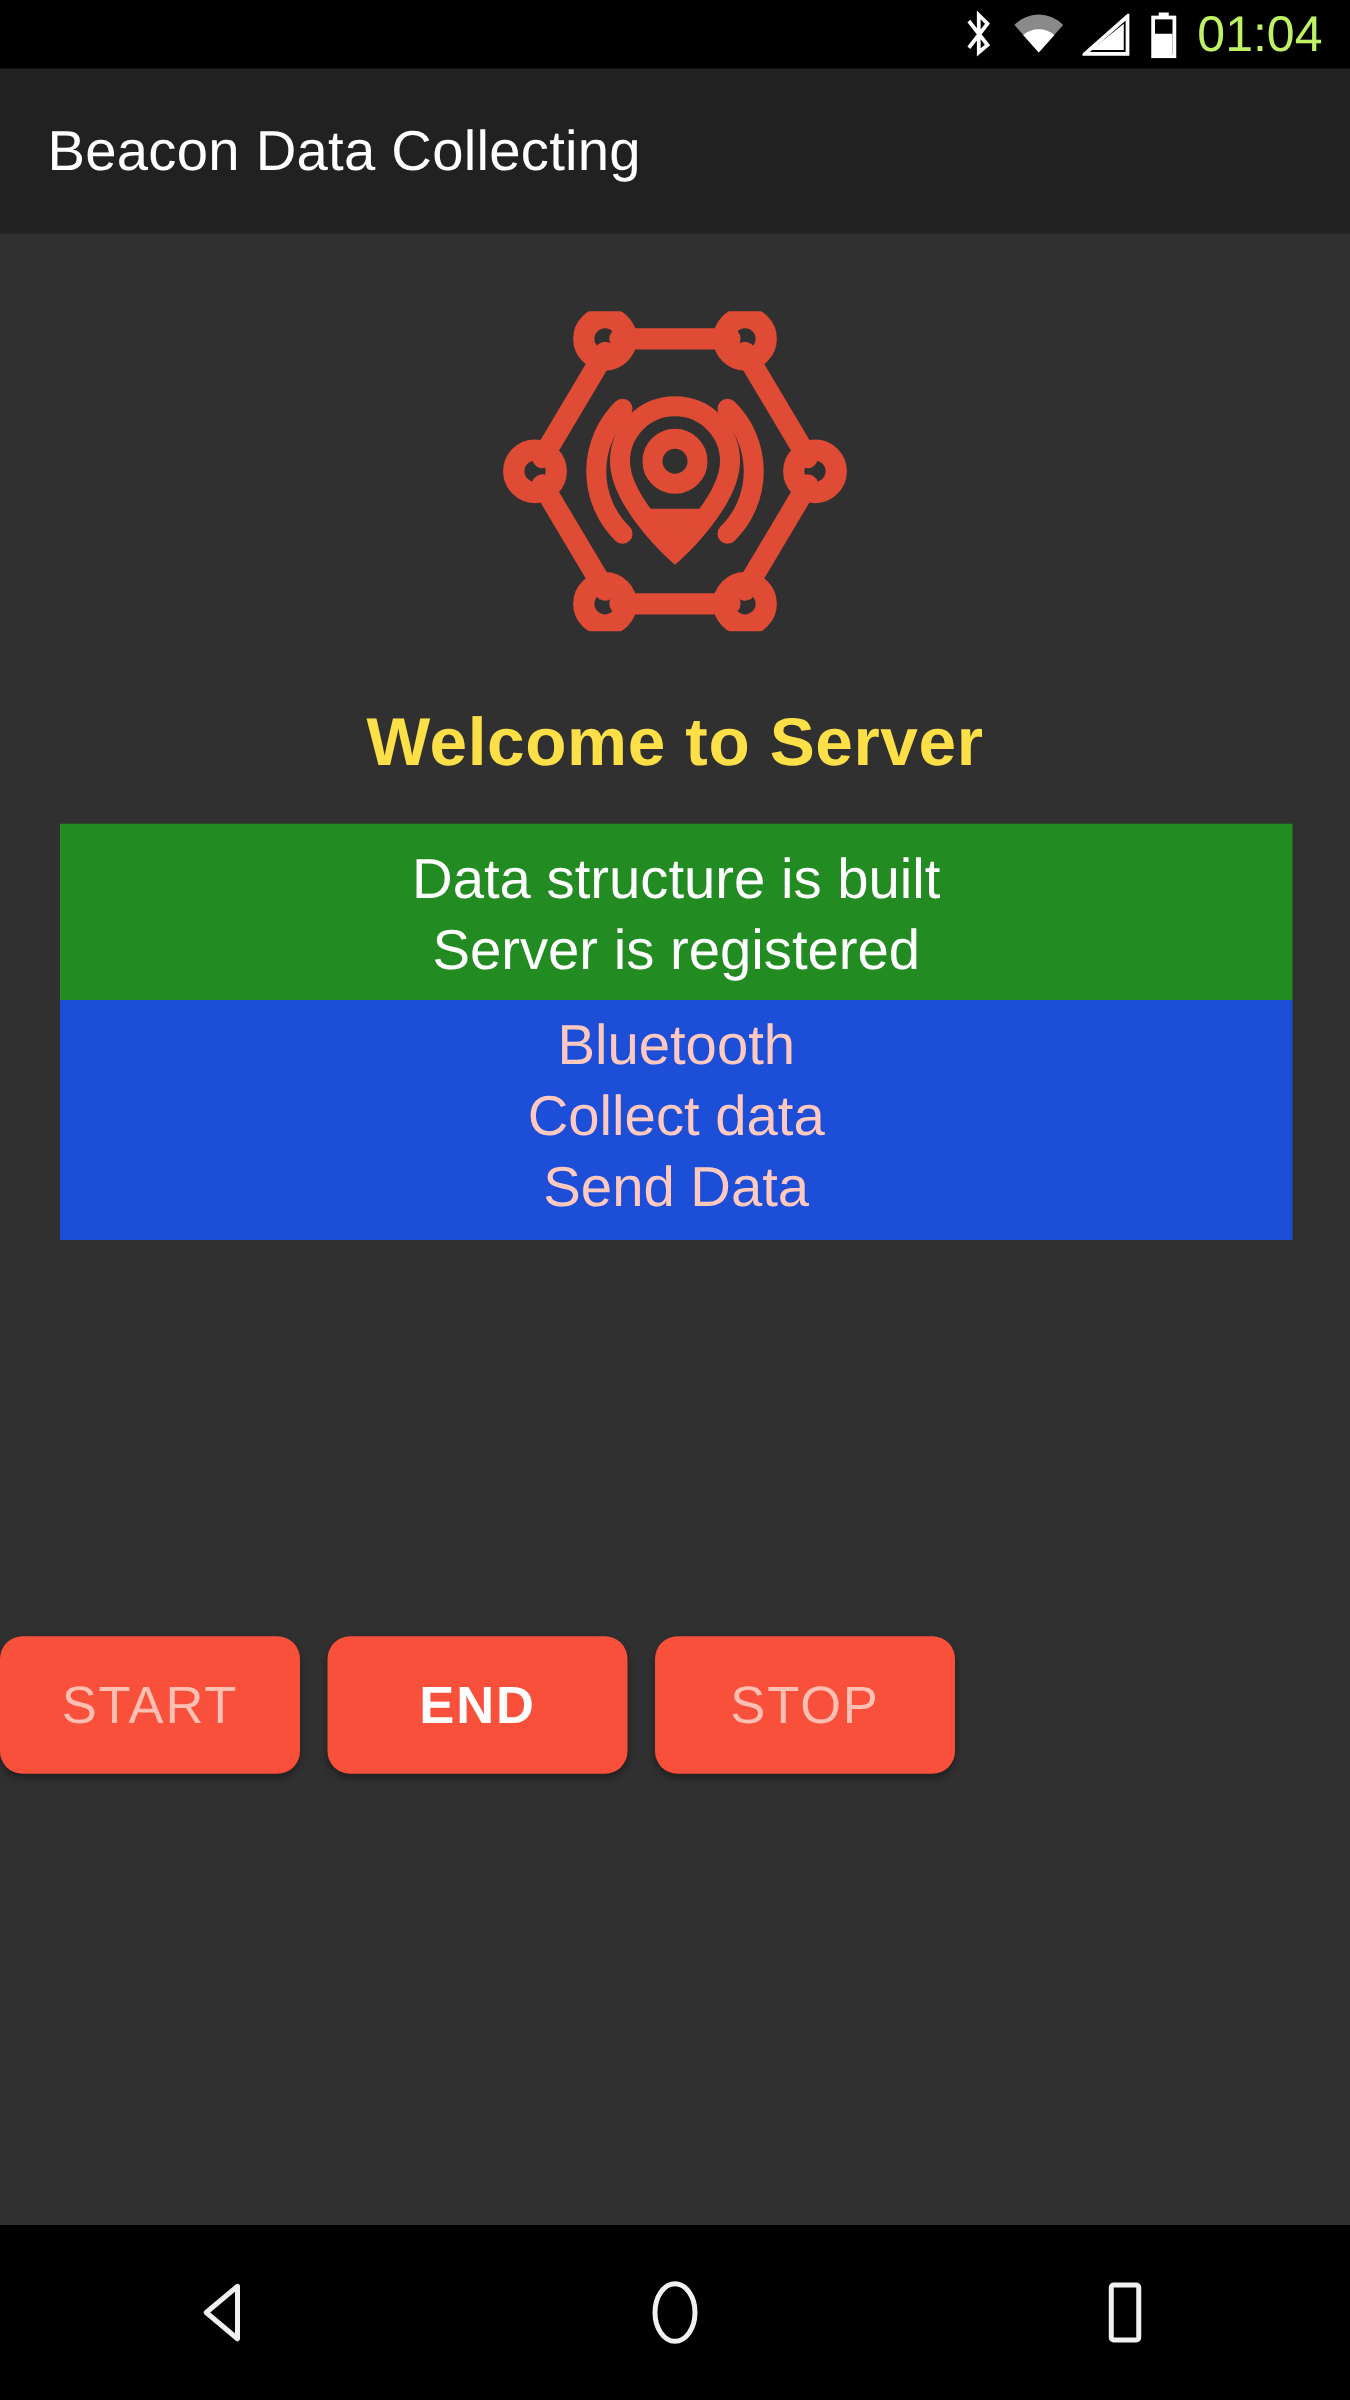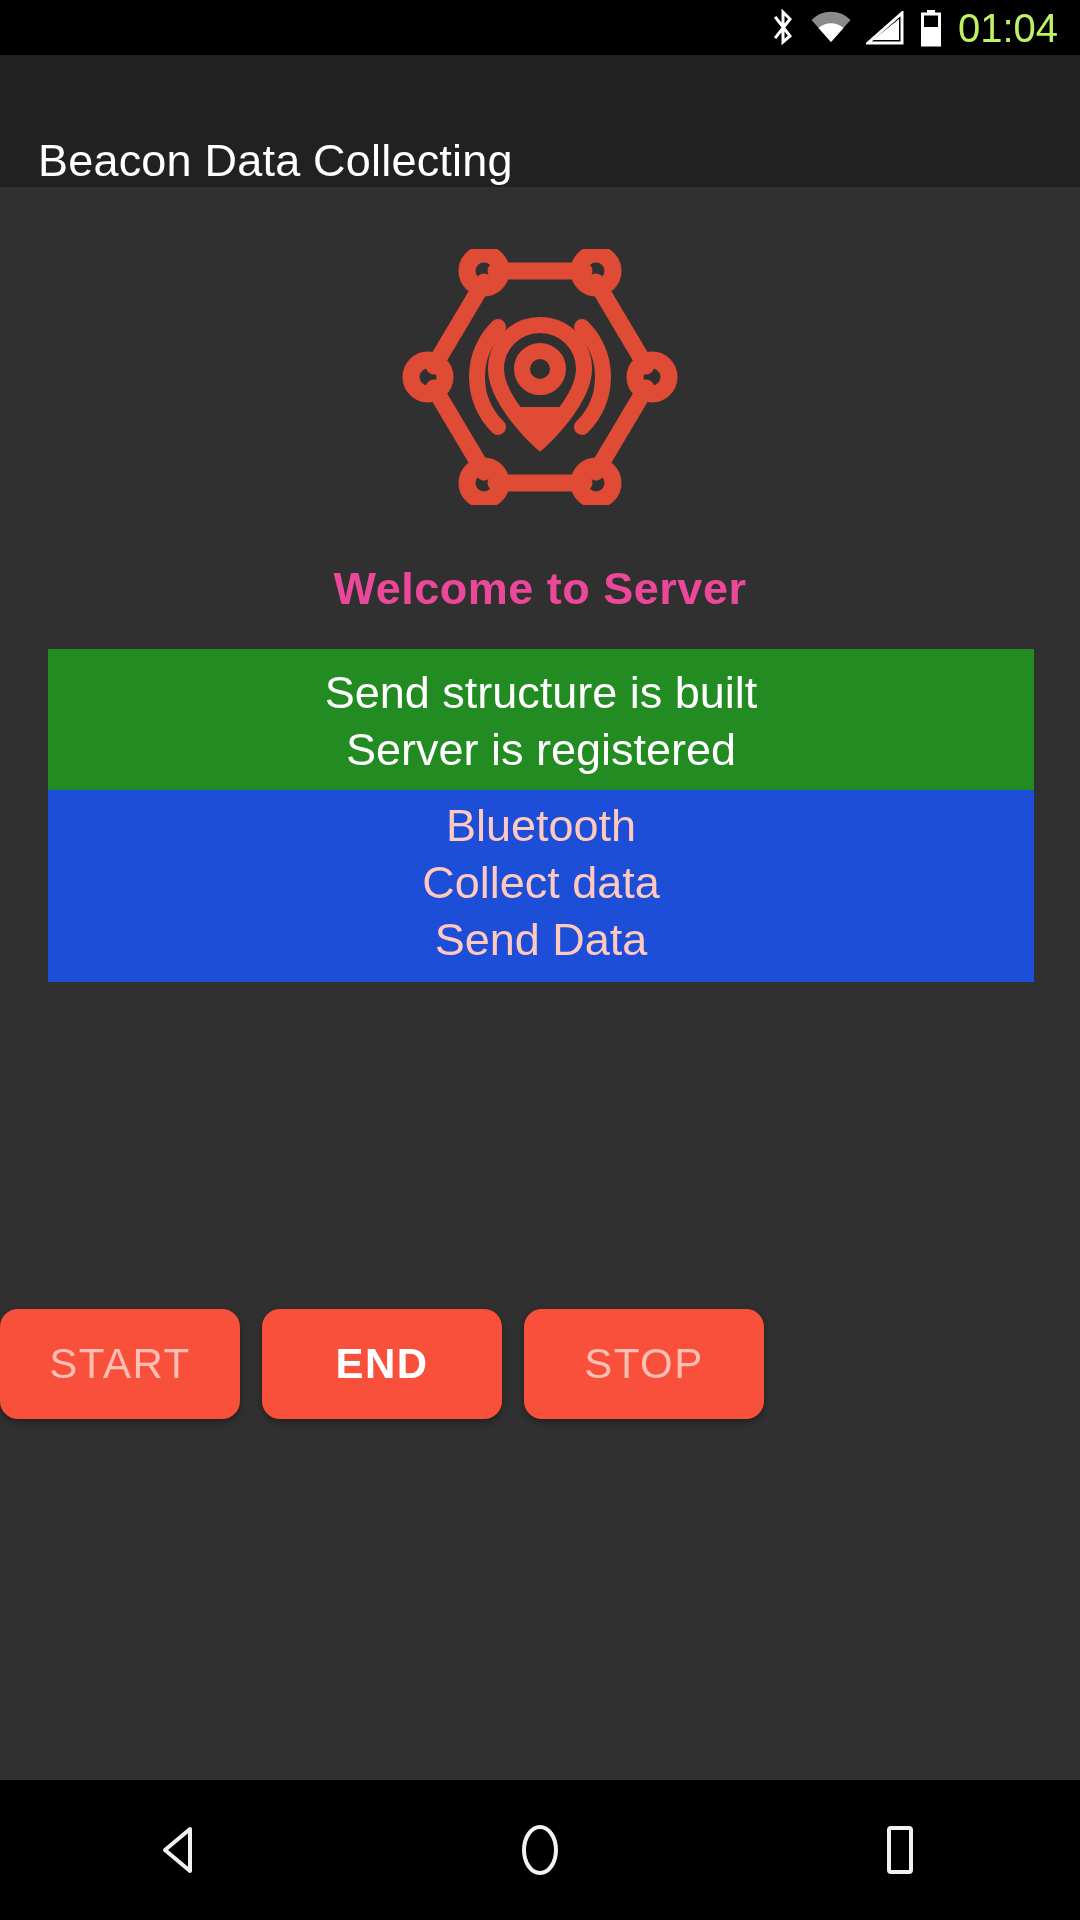--- a/index.html
+++ b/index.html
@@ -22,42 +22,42 @@
   .sb-ic{ display:block; }
   .sb-time{
     color:#bef264; font-size:40px; font-weight:400;
     letter-spacing:0px; margin-left:16px;
     line-height:1;
   }
 
   
   .toolbar{
     height:132px; background:#212121; flex:0 0 132px;
-    display:flex; align-items:flex-end; padding-left:38px;
+    display:flex; align-items:center; padding-left:38px;
   }
   .toolbar-title{
     color:#fff; font-size:45px; font-weight:400; letter-spacing:.2px;
   }
 
   
   .content{
     flex:1 1 auto; background:#303030;
     position:relative; display:flex; flex-direction:column;
   }
 
   .logo-wrap{
     display:flex; justify-content:center; align-items:flex-start;
     padding-top:62px;
   }
   .logo-wrap svg{ display:block; }
 
   .welcome{
     text-align:center;
-    font-size:45px; font-weight:bold;
-    color:#ec4899;
+    font-size:54px; font-weight:bold;
+    color:#fde047;
     margin-top:58px;
     letter-spacing:.5px;
   }
 
   .status-panel{
     margin:34px 46px 0 48px;
     display:flex; flex-direction:column;
   }
   .status-group{ width:100%; }
   .status-group.done{ background:#228B22; padding:16px 0 12px; }
@@ -180,21 +180,21 @@
                  A44 44 0 0 1 140 76 Z" fill="none" stroke="#E04B36" stroke-width="16"></path>
         <circle cx="140" cy="120" r="18" fill="none" stroke="#E04B36" stroke-width="16"></circle>
         <path d="M112 158 C120 176 140 192 140 192 C140 192 160 176 168 158 Z" fill="#E04B36"></path>
       </svg>
     </div>
 
     <div class="welcome">Welcome to Server</div>
 
     <div class="status-panel">
       <div class="status-group done">
-        <div class="status-line">Send structure is built</div>
+        <div class="status-line">Data structure is built</div>
         <div class="status-line">Server is registered</div>
       </div>
       <div class="status-group pending">
         <div class="status-line">Bluetooth</div>
         <div class="status-line">Collect data</div>
         <div class="status-line">Send Data</div>
       </div>
     </div>
 
     <div class="btn-row">

